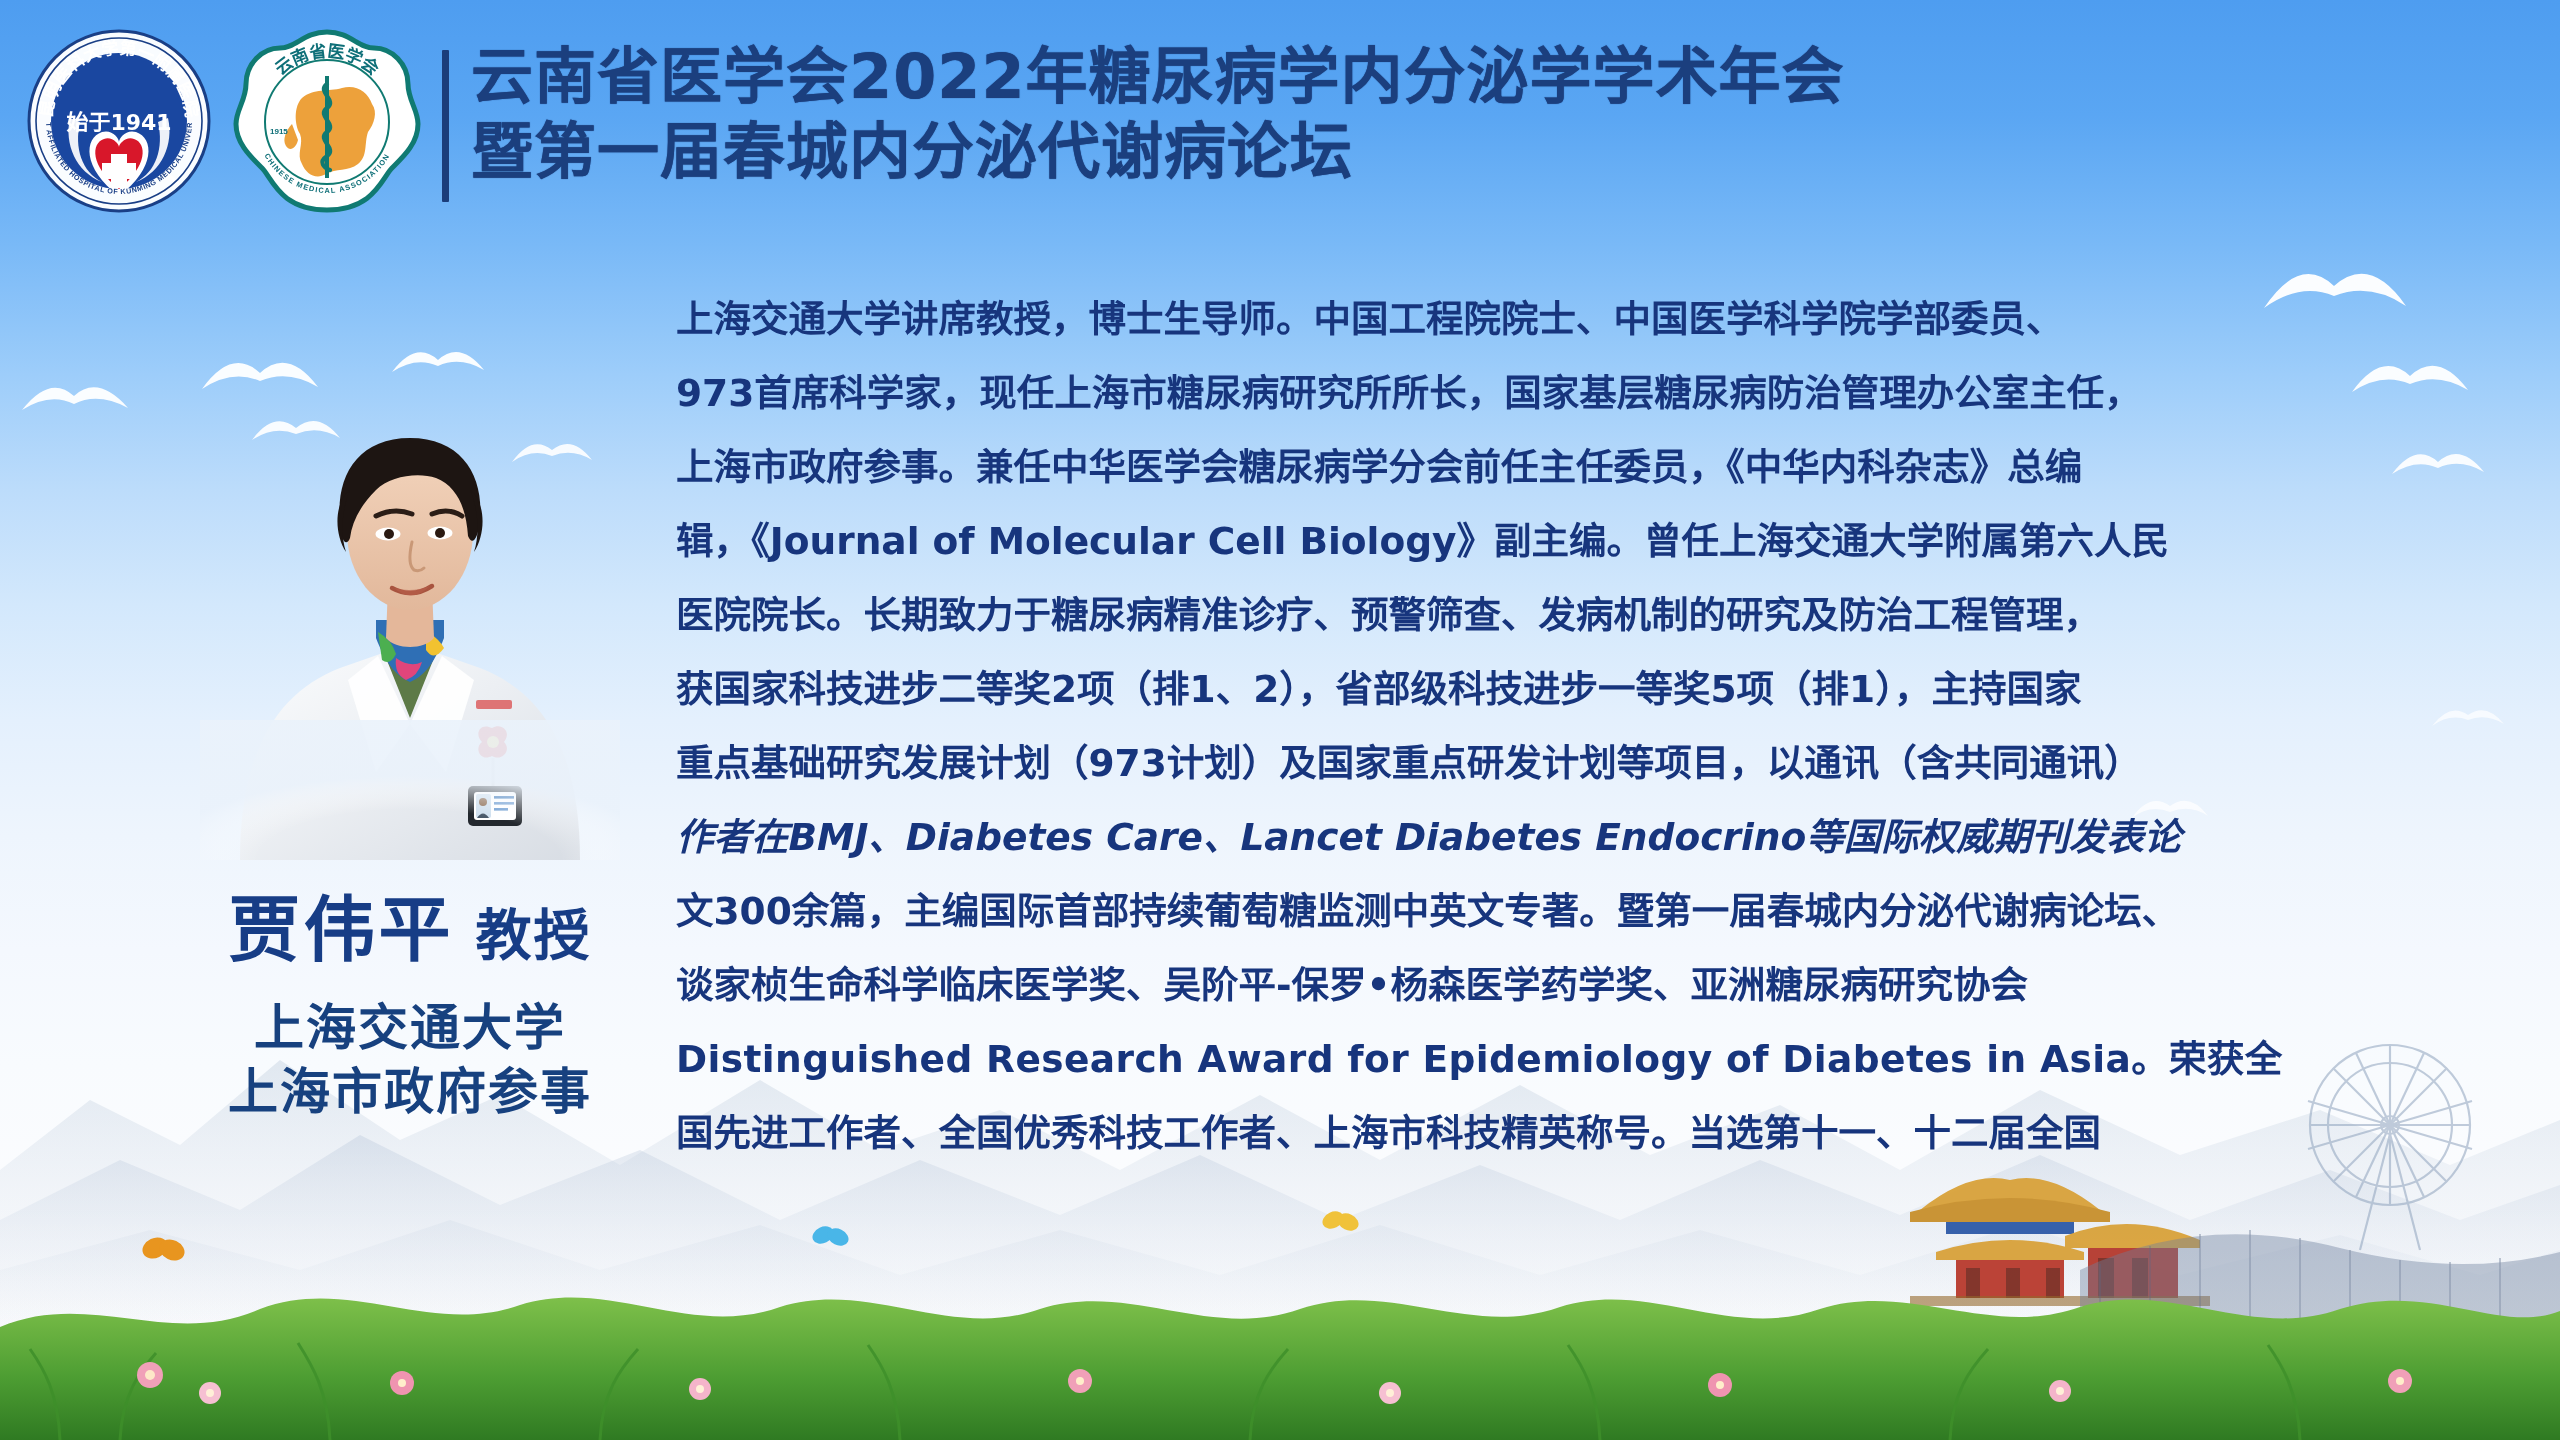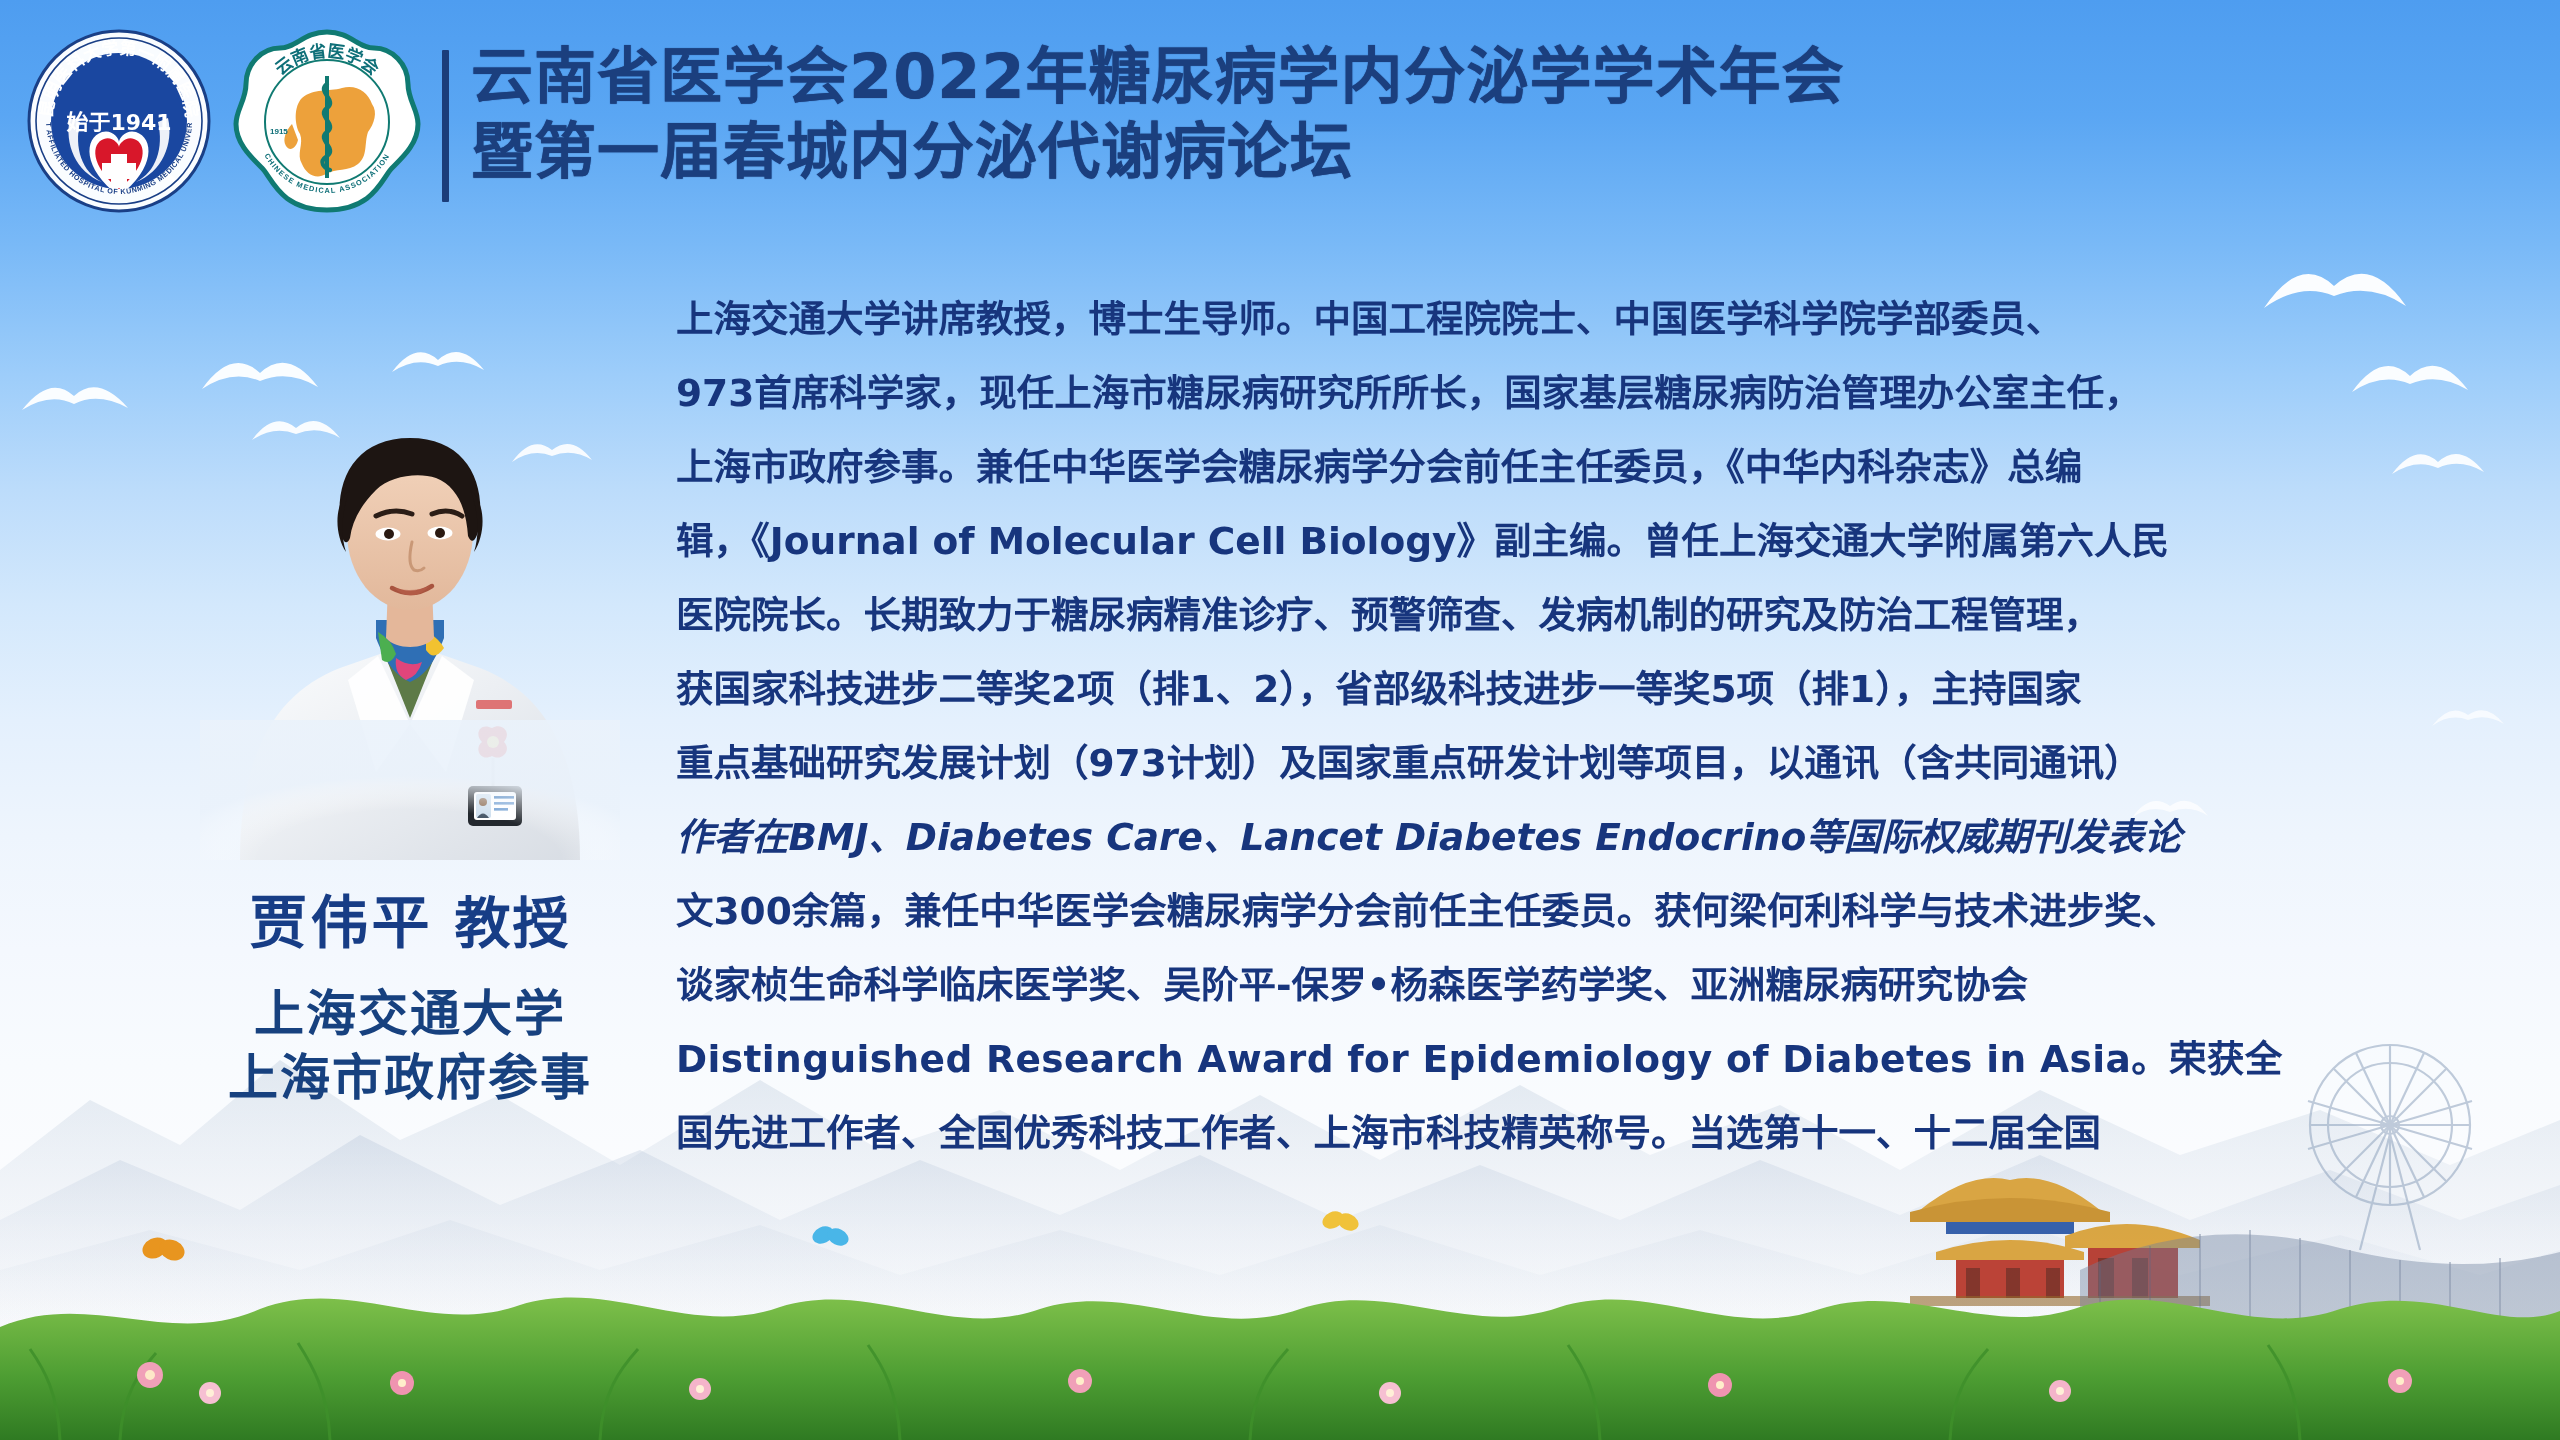--- a/index.html
+++ b/index.html
@@ -123,21 +123,21 @@
     margin-top: 34px;
     display: flex;
     align-items: baseline;
     justify-content: center;
     gap: 22px;
     white-space: nowrap;
   }
   .speaker-name {
     font-family: "DejaVu Sans", "Liberation Sans", sans-serif;
     font-weight: 700;
-    font-size: 58px;
+    font-size: 72px;
     line-height: 1;
     color: #173d86;
     letter-spacing: 3px;
   }
   .speaker-title {
     font-family: "DejaVu Sans", "Liberation Sans", sans-serif;
     font-weight: 700;
     font-size: 56px;
     line-height: 1;
     color: #173d86;
@@ -502,19 +502,19 @@
 
   <div class="bio">
     <div class="bio-line">上海交通大学讲席教授，博士生导师。中国工程院院士、中国医学科学院学部委员、</div>
     <div class="bio-line">973首席科学家，现任上海市糖尿病研究所所长，国家基层糖尿病防治管理办公室主任，</div>
     <div class="bio-line">上海市政府参事。兼任中华医学会糖尿病学分会前任主任委员，《中华内科杂志》总编</div>
     <div class="bio-line">辑，《Journal of Molecular Cell Biology》副主编。曾任上海交通大学附属第六人民</div>
     <div class="bio-line">医院院长。长期致力于糖尿病精准诊疗、预警筛查、发病机制的研究及防治工程管理，</div>
     <div class="bio-line">获国家科技进步二等奖2项（排1、2），省部级科技进步一等奖5项（排1），主持国家</div>
     <div class="bio-line">重点基础研究发展计划（973计划）及国家重点研发计划等项目，以通讯（含共同通讯）</div>
     <div class="bio-line ital">作者在BMJ、Diabetes Care、Lancet Diabetes Endocrino等国际权威期刊发表论</div>
-    <div class="bio-line">文300余篇，兼任中华医学会糖尿病学分会前任主任委员。获何梁何利科学与技术进步奖、</div>
+    <div class="bio-line">文300余篇，主编国际首部持续葡萄糖监测中英文专著。暨第一届春城内分泌代谢病论坛、</div>
     <div class="bio-line">谈家桢生命科学临床医学奖、吴阶平-保罗•杨森医学药学奖、亚洲糖尿病研究协会</div>
     <div class="bio-line latin">Distinguished Research Award for Epidemiology of Diabetes in Asia。荣获全</div>
     <div class="bio-line">国先进工作者、全国优秀科技工作者、上海市科技精英称号。当选第十一、十二届全国</div>
   </div>
 
 </div>
 
 </body></html>

